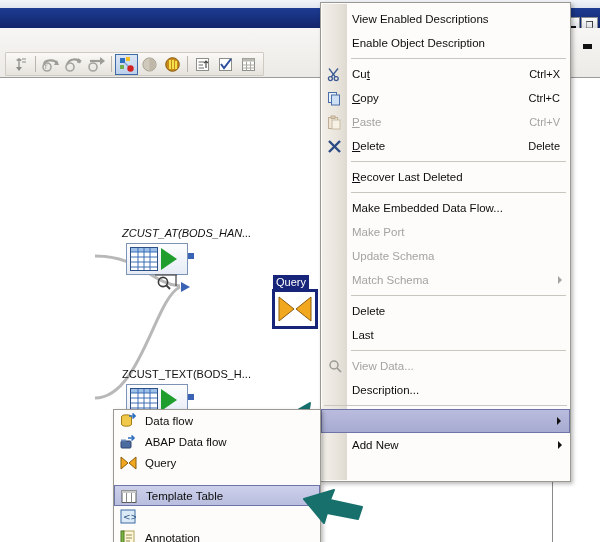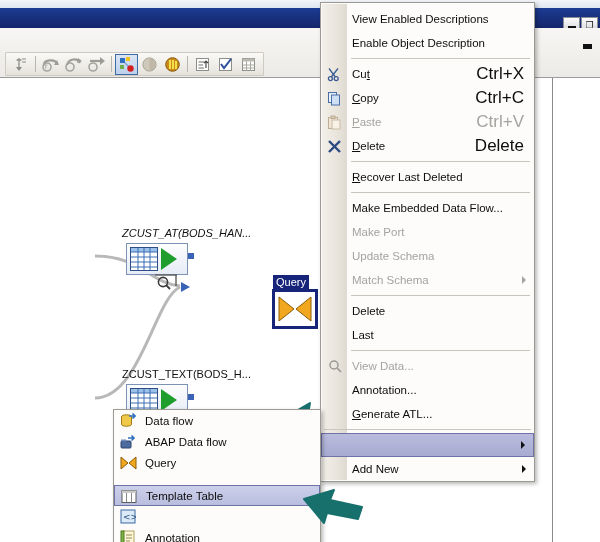--- a/index.html
+++ b/index.html
@@ -66,21 +66,21 @@
   
   .ctxmenu{position:absolute;background:#fdfcfa;border:1px solid #9a9a93;
     box-sizing:border-box;box-shadow:2px 2px 4px rgba(0,0,0,.28);}
   .ctx-gutter{position:absolute;left:1px;top:1px;bottom:1px;width:25px;
     background:linear-gradient(90deg,#f2efe9,#eae6de 55%,#dedad2);}
   .mi{position:relative;height:24px;display:flex;align-items:center;
     font-size:11.5px;color:#0d0d0d;padding-left:31px;box-sizing:border-box;
     font-family:"Liberation Sans",sans-serif;white-space:nowrap;}
   .mi .ic{position:absolute;left:3px;top:0;width:21px;height:24px;
     display:flex;align-items:center;justify-content:center;}
-  .mi .acc{position:absolute;right:10px;font-size:17px;}
+  .mi .acc{position:absolute;right:10px;font-size:11px;}
   .mi .arw{position:absolute;right:8px;width:0;height:0;
     border-left:4px solid #111;border-top:4px solid transparent;border-bottom:4px solid transparent;}
   .mi.dis{color:#a3a3a0;}
   .mi.dis .arw{border-left-color:#a3a3a0;}
   .mi.hl{background:linear-gradient(#b9bcdd,#a7abd2);border:1px solid #6f74a8;
     box-sizing:border-box;}
   .msep{height:1px;margin:3px 4px 3px 30px;background:#c9c6bf;}
   .msep-full{height:1px;margin:3px 3px;background:#c9c6bf;}
   .und{text-decoration:underline;}
 
@@ -279,21 +279,21 @@
       <g transform="translate(3,3)">
         <polygon points="52,2 24,18 33,22 10,36 17,45 42,32 45,41" fill="#17706c" stroke="#17706c" stroke-width="2" stroke-linejoin="round"></polygon>
       </g>
     </svg>
 
   </div>
 
   <div class="right-pane"></div>
   <div class="right-dash"></div>
 
-  <div class="ctxmenu" style="left:320px;top:2px;width:215px;height:480px;">
+  <div class="ctxmenu" style="left:320px;top:2px;width:251px;height:480px;">
     <div class="ctx-gutter"></div>
 
     <div style="position:relative;padding:4px 0 0 0;">
 
       <div class="mi">
         <span>View Enabled Descriptions</span>
       </div>
       <div class="mi">
         <span>Enable Object Description</span>
       </div>
@@ -383,24 +383,21 @@
       <div class="mi dis">
         <span class="ic">
           <svg width="14" height="14" viewBox="0 0 14 14">
             <circle cx="6" cy="6" r="4" fill="none" stroke="#9a9a95" stroke-width="1.5"></circle>
             <line x1="9" y1="9" x2="13" y2="13" stroke="#9a9a95" stroke-width="1.7"></line>
           </svg>
         </span>
         <span>View Data...</span>
       </div>
       <div class="mi">
-        <span>Annotation...</span>
-      </div>
-      <div class="mi">
-        <span><span style="text-decoration:underline">G</span>enerate ATL...</span>
+        <span>Description...</span>
       </div>
 
       <div class="msep-full"></div>
 
       <div class="mi hl" style="margin:0 -0px;">
         <span></span>
         <span class="arw"></span>
       </div>
       <div class="mi">
         <span>Add New</span>

